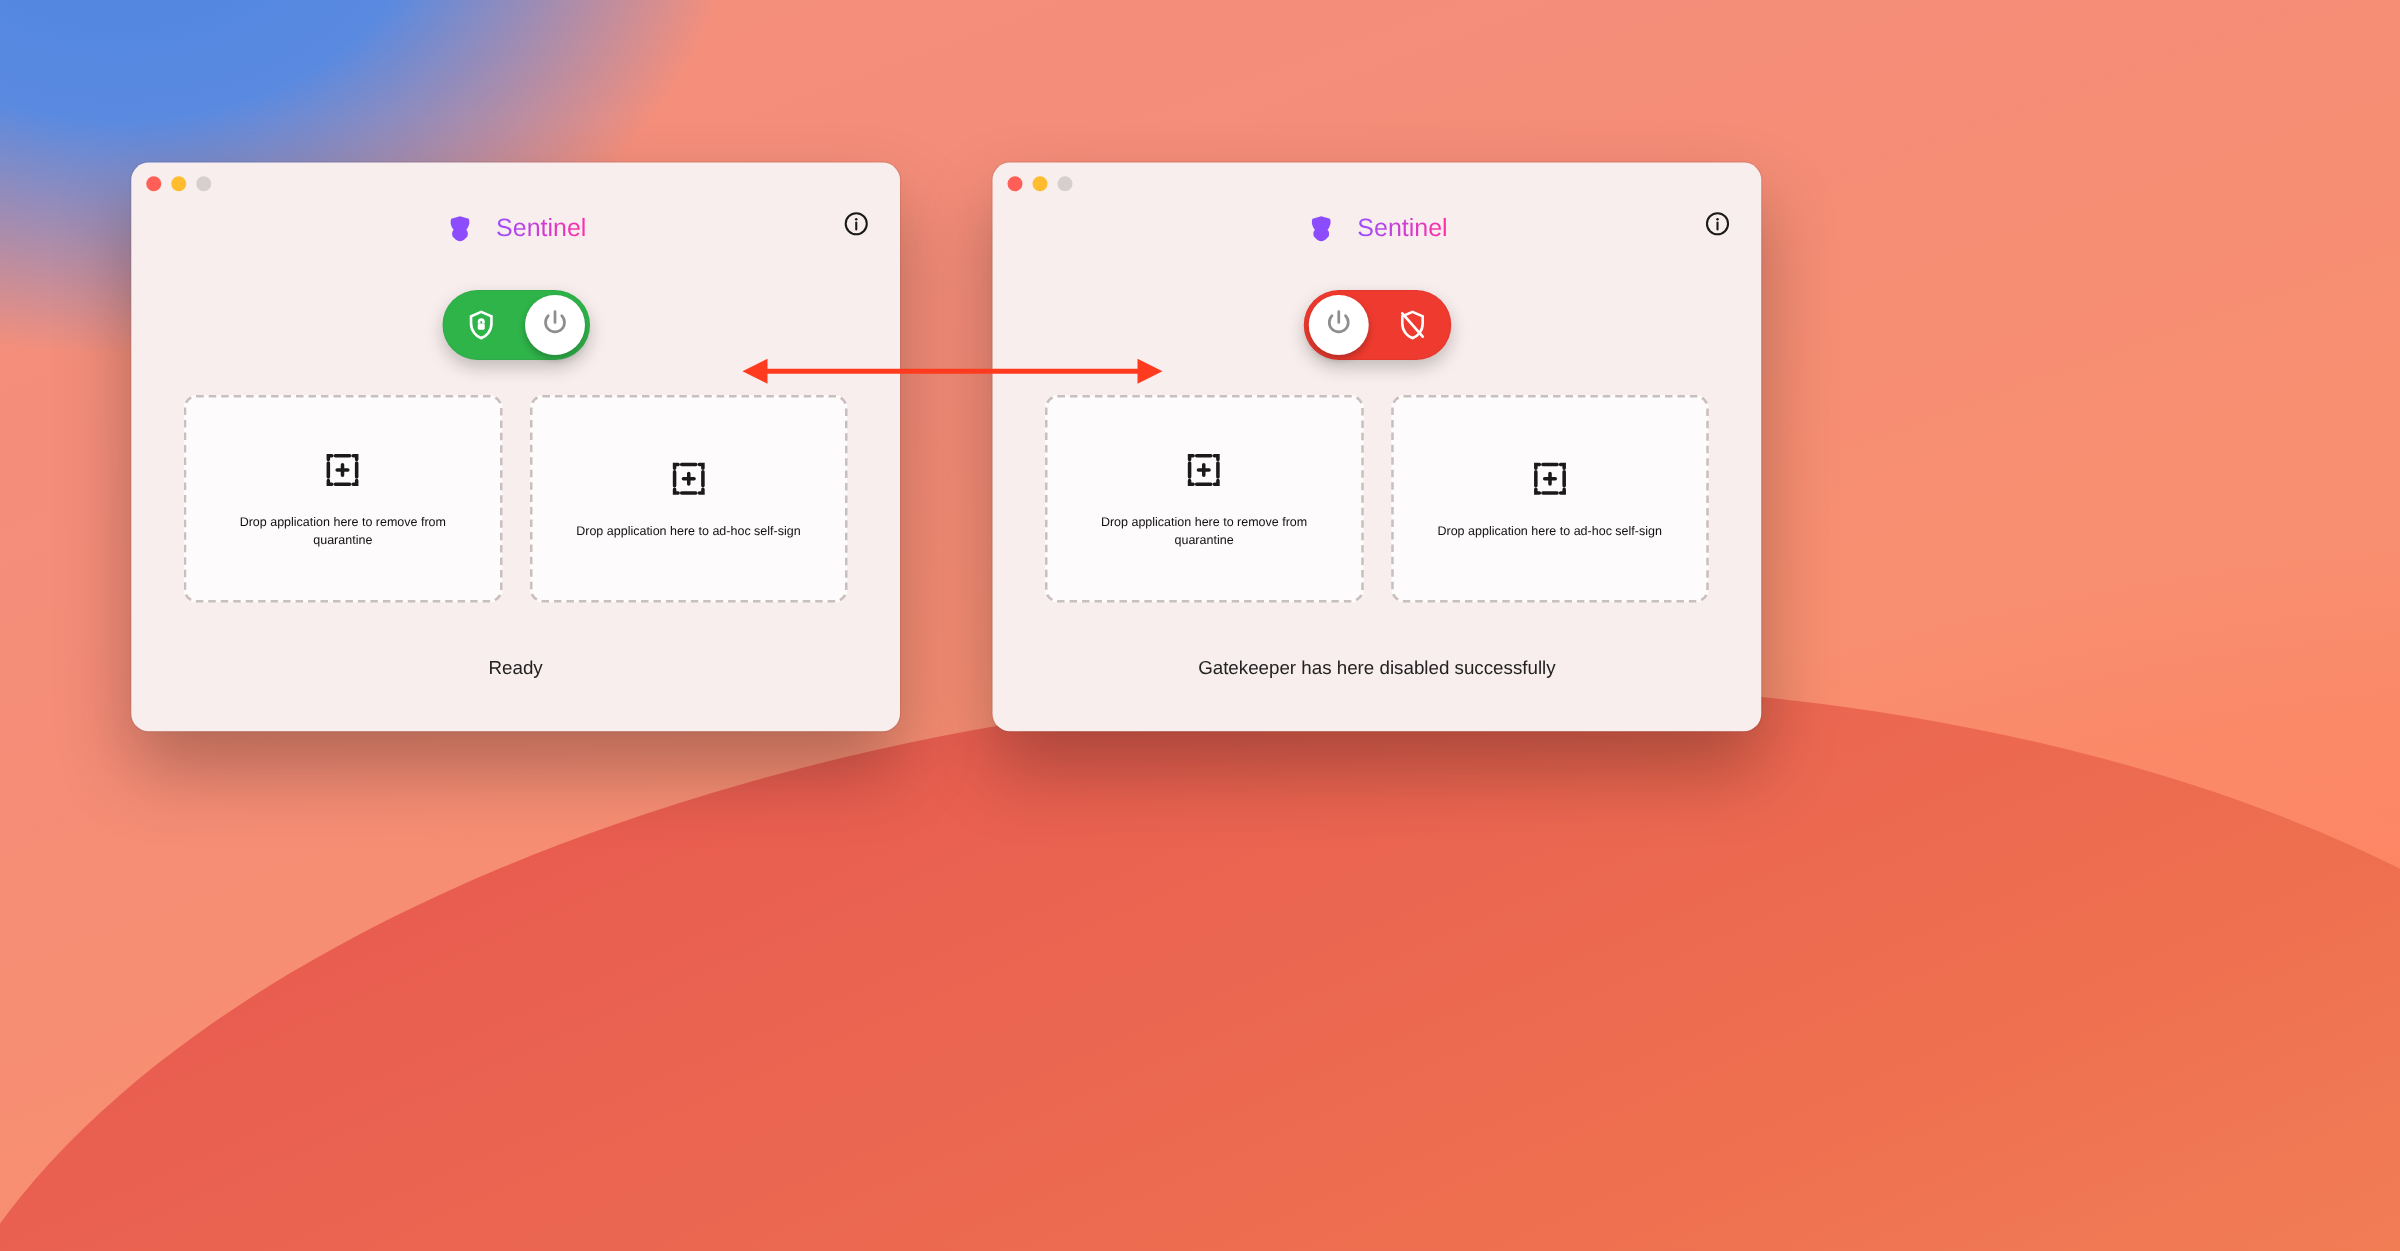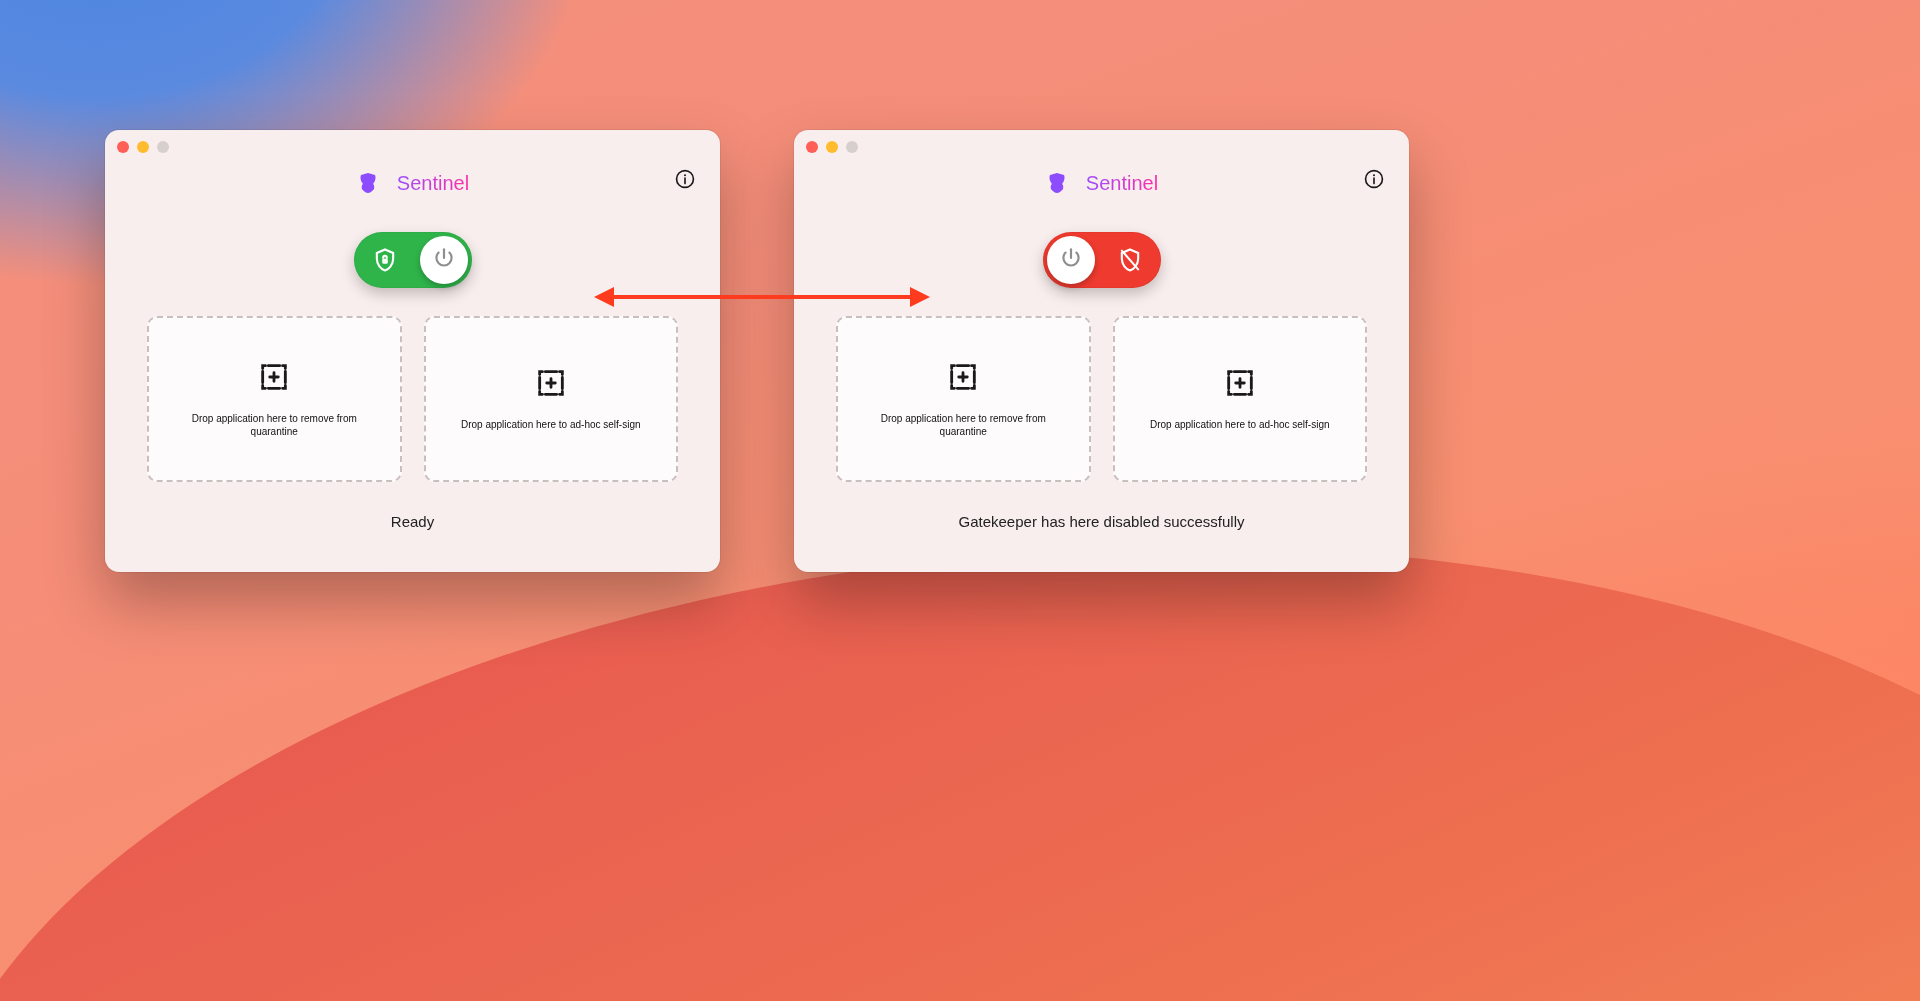--- a/index.html
+++ b/index.html
@@ -124,21 +124,21 @@
   }
   .dropzone .dz-icon { color:#1a1a1a; }
   .dropzone .dz-text {
     font-size:10px; line-height:1.35; text-align:center; color:#111;
   }
 
   .status {
     text-align:center;
     font-size:15px;
     color:#222;
-    padding: 31px 0 42px;
+    padding: 44px 0 42px;
   }
 
   
   .between-arrow {
     position:absolute;
     left: 592px; top: 280px;
     width: 340px; height: 34px;
     pointer-events:none;
   }
 </style>

